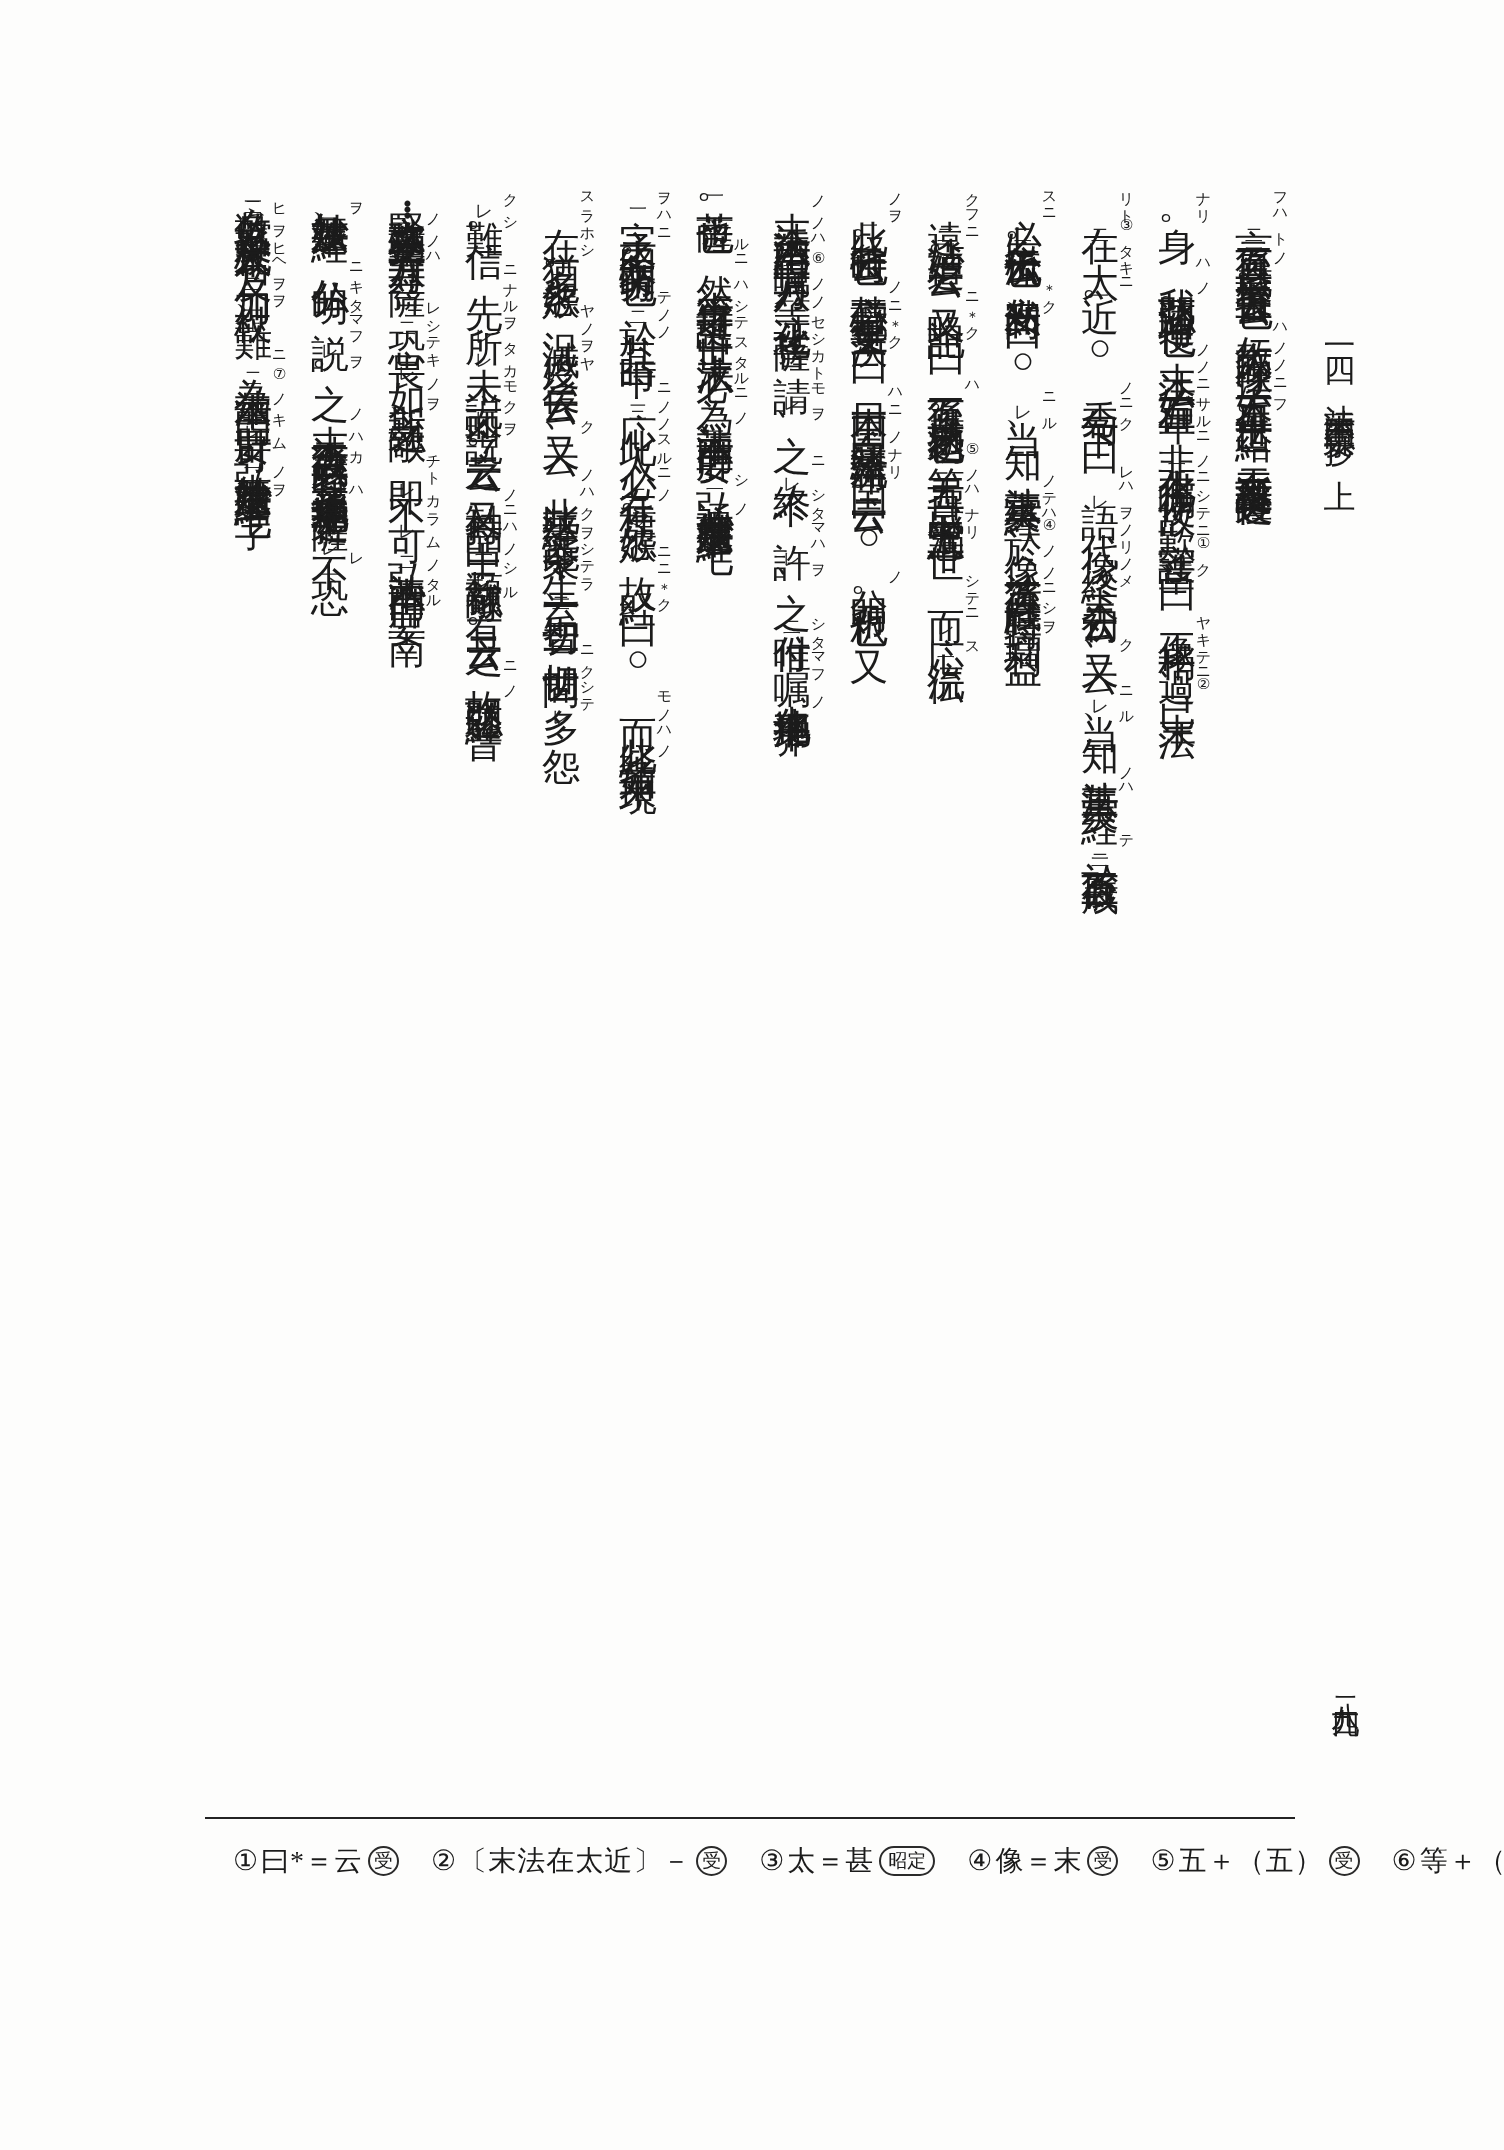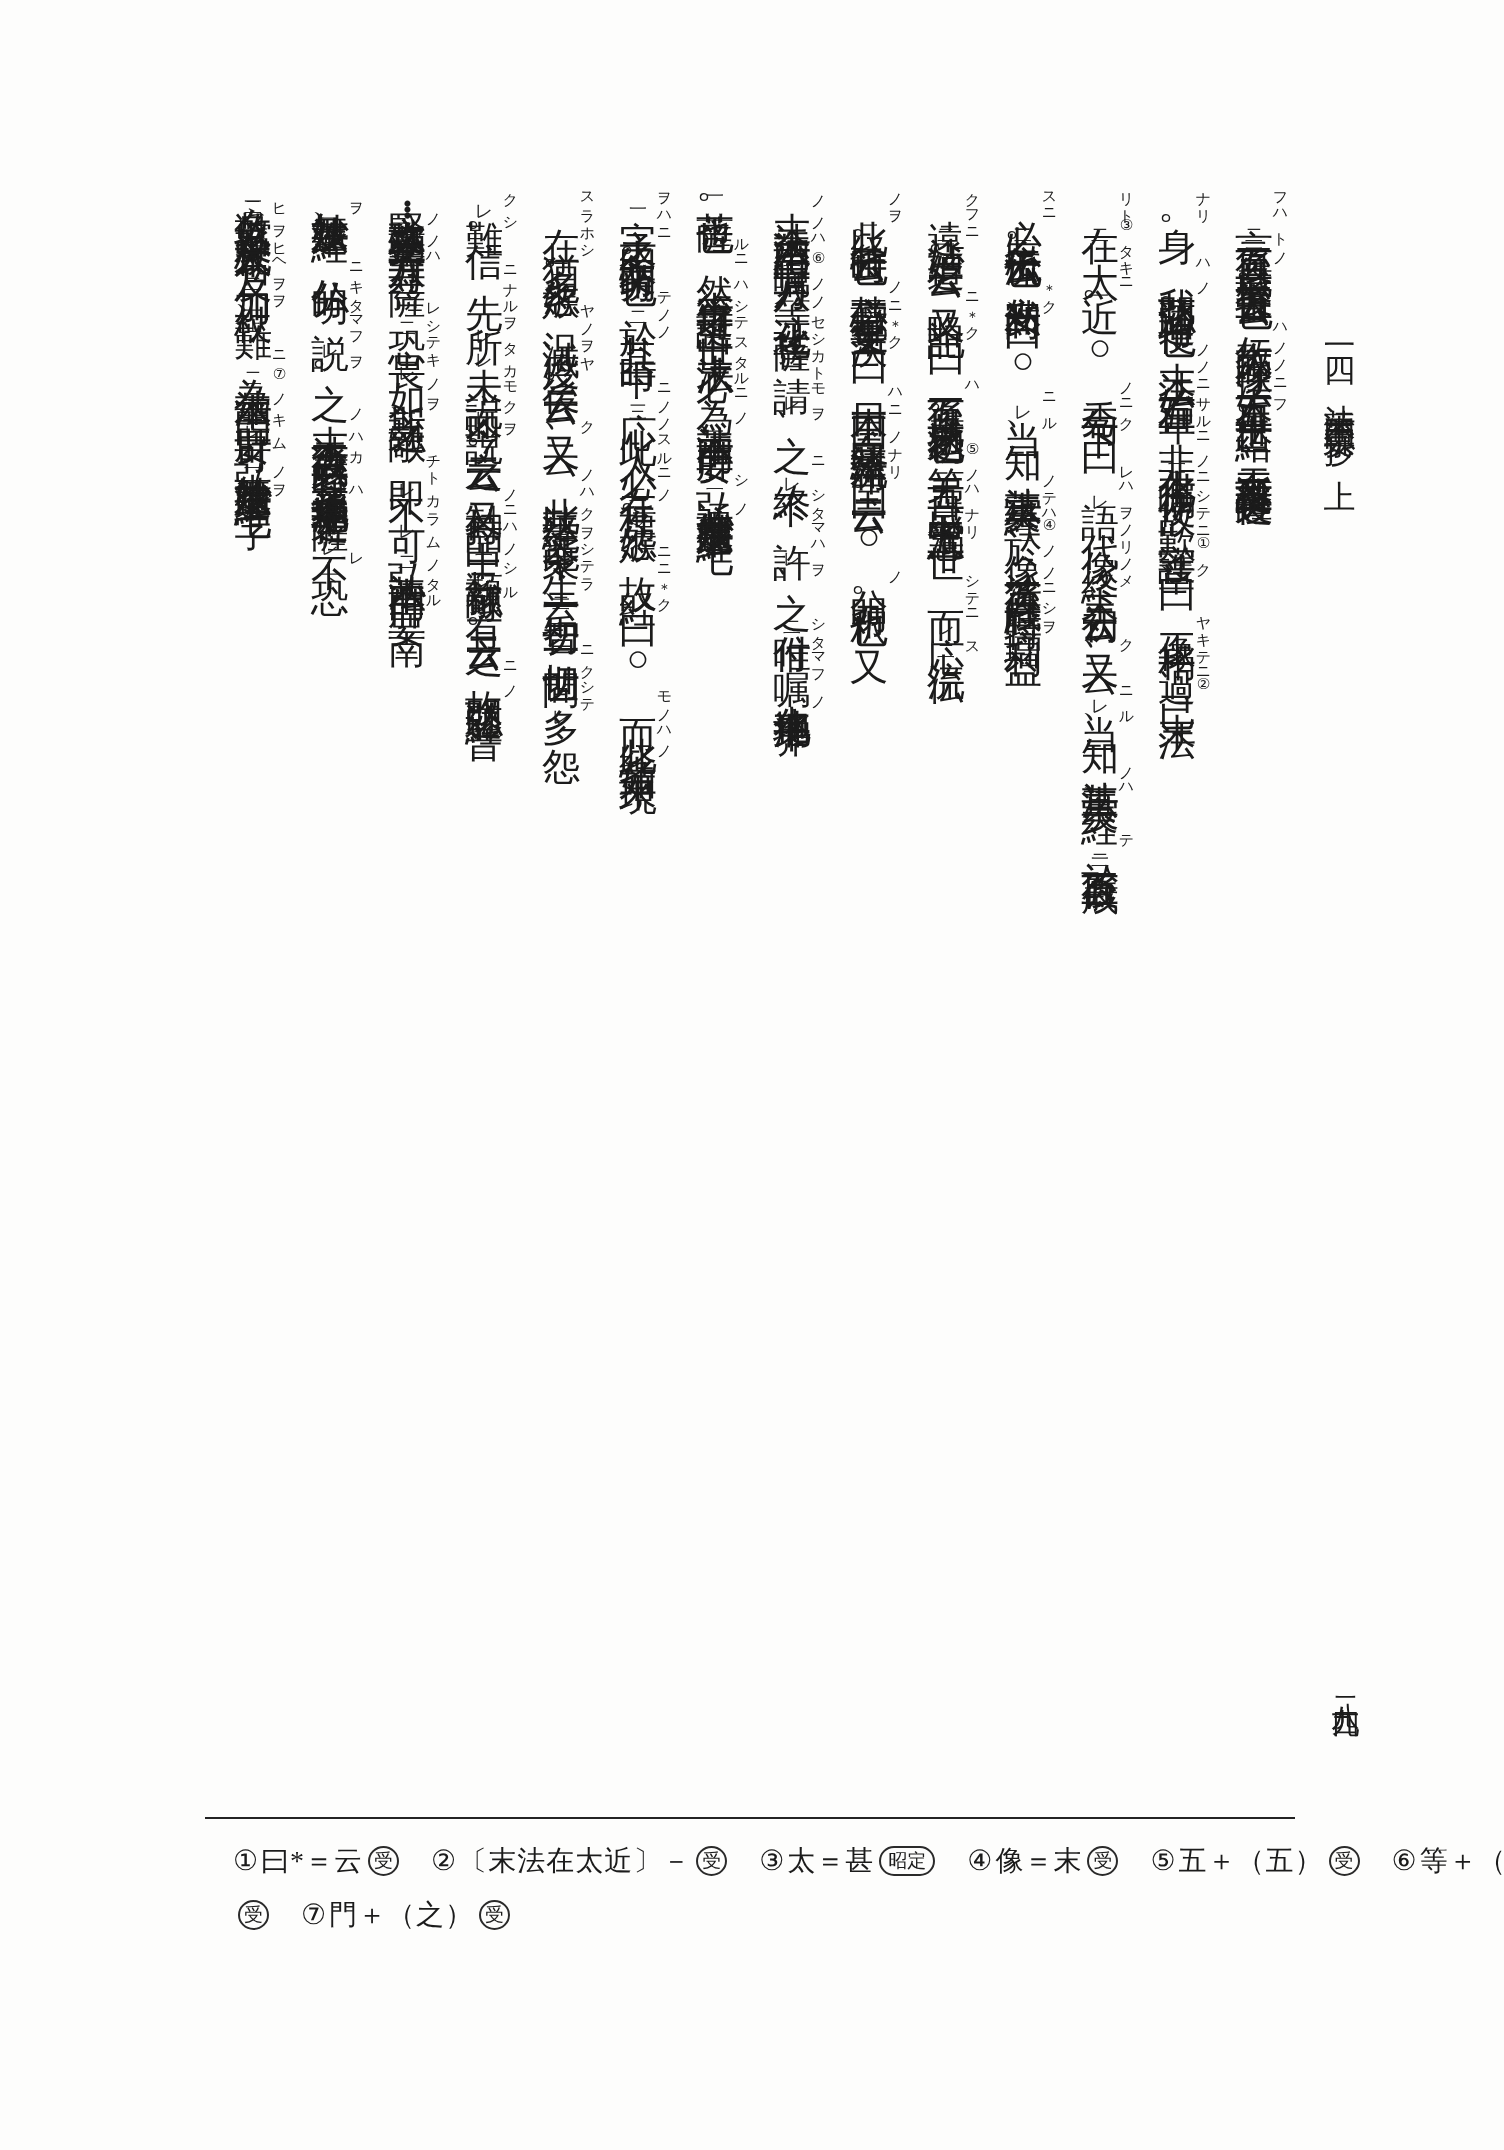--- a/index.html
+++ b/index.html
@@ -70,16 +70,15 @@
 
   <div class="main">
     
     <span><div class="col"><ruby>言<rt>フハ</rt></ruby><span class="kae">二</span><ruby>後</ruby><ruby>五</ruby><ruby>百</ruby><ruby>歳<rt>ト</rt></ruby><span class="kae">一</span><ruby>最</ruby><ruby>後<rt>ノ</rt></ruby><ruby>五</ruby><ruby>百</ruby><ruby>也</ruby><ruby>云</ruby><ruby>云</ruby><ruby>。</ruby><ruby>伝</ruby><ruby>教</ruby><ruby>大</ruby><ruby>師<rt>ハ</rt></ruby><ruby>像</ruby><ruby>法<rt>ノ</rt></ruby><ruby>末<rt>ノ</rt></ruby><ruby>五</ruby><ruby>百</ruby><ruby>年<rt>ニ</rt></ruby><ruby>出</ruby><ruby>世</ruby><ruby>給<rt>フ</rt></ruby><ruby>。</ruby><ruby>天</ruby><ruby>台</ruby><ruby>再</ruby><ruby>誕</ruby><ruby>薬</ruby><ruby>王</ruby><ruby>菩</ruby><ruby>薩</ruby><ruby>之</ruby><ruby>後</ruby></div><div class="col"><ruby>身<rt>ナリ</rt></ruby><ruby>。</ruby><ruby>我<rt>ハ</rt></ruby><ruby>迹</ruby><ruby>門</ruby><ruby>弘</ruby><ruby>通<rt>ノ</rt></ruby><ruby>使</ruby><ruby>也</ruby><ruby>。</ruby><ruby>末</ruby><ruby>法<rt>ノ</rt></ruby><ruby>始<rt>ノ</rt></ruby><ruby>五</ruby><ruby>百</ruby><ruby>年<rt>ニ</rt></ruby><ruby>非<rt>サルニ</rt></ruby><span class="kae">二</span><ruby>本</ruby><ruby>化</ruby><ruby>付</ruby><ruby>嘱<rt>ノ</rt></ruby><ruby>使</ruby><span class="kae">一</span><ruby>故<rt>ニ</rt></ruby><ruby>歎<rt>シテ</rt></ruby><ruby>守</ruby><ruby>護</ruby><ruby>章<rt>ニ</rt></ruby><ruby>曰<rt>①ク</rt></ruby><ruby>、</ruby><ruby>正</ruby><ruby>像</ruby><ruby>稍<rt>ヤ</rt></ruby><ruby>過<rt>キテ</rt></ruby><ruby>已<rt>ニ</rt></ruby><ruby>末<rt>②</rt></ruby><ruby>法</ruby></div><div class="col"><ruby>在<rt>リト</rt></ruby><span class="kae">二</span><ruby>太<rt>③タ</rt></ruby><ruby>近<rt>キニ</rt></ruby><span class="kae">一</span><ruby>。</ruby><ruby>○</ruby><ruby>秀</ruby><ruby>句<rt>ノ</rt></ruby><ruby>下<rt>ニ</rt></ruby><ruby>曰<rt>ク</rt></ruby><ruby>、</ruby><ruby>語<rt>レハ</rt></ruby><span class="kae">レ</span><ruby>代<rt>ヲ</rt></ruby><ruby>像<rt>ノ</rt></ruby><ruby>終<rt>リ</rt></ruby><ruby>末<rt>ノ</rt></ruby><ruby>初<rt>メ</rt></ruby><ruby>云</ruby><ruby>云</ruby><ruby>。</ruby><ruby>又</ruby><ruby>云<rt>ク</rt></ruby><ruby>、</ruby><ruby>当<rt>ニ</rt></ruby><span class="kae">レ</span><ruby>知<rt>ル</rt></ruby><ruby>、</ruby><ruby>法</ruby><ruby>華</ruby><ruby>真</ruby><ruby>実<rt>ノ</rt></ruby><ruby>経<rt>ハ</rt></ruby><ruby>、</ruby><ruby>於<rt>テ</rt></ruby><span class="kae">二</span><ruby>後</ruby><ruby>五</ruby><ruby>百</ruby><ruby>歳</ruby><span class="kae">一</span></div><div class="col"><ruby>必<rt>ス</rt></ruby><ruby>応<rt>ニ</rt></ruby><span class="kae">二</span><ruby>流</ruby><ruby>伝</ruby><span class="kae">一</span><ruby>也</ruby><ruby>云</ruby><ruby>云</ruby><ruby>。</ruby><ruby>安</ruby><ruby>然</ruby><ruby>和</ruby><ruby>尚</ruby><ruby>曰<rt>＊ク</rt></ruby><ruby>、</ruby><ruby>○</ruby><ruby>当<rt>ニ</rt></ruby><span class="kae">レ</span><ruby>知<rt>ル</rt></ruby><ruby>、</ruby><ruby>法</ruby><ruby>華</ruby><ruby>真</ruby><ruby>実</ruby><ruby>経<rt>ノ</rt></ruby><ruby>於<rt>テハ</rt></ruby><span class="kae">二</span><ruby>像<rt>④</rt></ruby><ruby>法<rt>ノ</rt></ruby><ruby>後</ruby><ruby>五</ruby><ruby>百</ruby><ruby>歳<rt>ノ</rt></ruby><ruby>時</ruby><span class="kae">一</span><ruby>特<rt>ニ</rt></ruby><ruby>増<rt>シ</rt></ruby><span class="kae">二</span><ruby>利</ruby><ruby>益<rt>ヲ</rt></ruby><span class="kae">一</span></div><div class="col"><ruby>遠<rt>ク</rt></ruby><ruby>沾<rt>フ</rt></ruby><span class="kae">二</span><ruby>妙</ruby><ruby>道<rt>ニ</rt></ruby><span class="kae">一</span><ruby>云</ruby><ruby>云</ruby><ruby>。</ruby><ruby>又</ruby><ruby>略</ruby><ruby>記<rt>ニ</rt></ruby><ruby>曰<rt>＊ク</rt></ruby><ruby>、</ruby><ruby>後</ruby><ruby>五</ruby><ruby>百</ruby><ruby>歳<rt>ハ</rt></ruby><ruby>末</ruby><ruby>法</ruby><ruby>之</ruby><ruby>初</ruby><ruby>也</ruby><ruby>。</ruby><ruby>第</ruby><ruby>五<rt>⑤</rt></ruby><ruby>百</ruby><ruby>歳<rt>ノ</rt></ruby><ruby>中<rt>ハ</rt></ruby><ruby>五</ruby><ruby>濁</ruby><ruby>悪</ruby><ruby>世<rt>ナリ</rt></ruby><ruby>。</ruby><ruby>而<rt>シテ</rt></ruby><ruby>応<rt>ニ</rt></ruby><span class="kae">レ</span><ruby>流</ruby><span class="kae">二</span><ruby>伝<rt>ス</rt></ruby></div><div class="col"><ruby>此<rt>ノ</rt></ruby><ruby>経<rt>ヲ</rt></ruby><span class="kae">一</span><ruby>時</ruby><ruby>也</ruby><ruby>云</ruby><ruby>云</ruby><ruby>。</ruby><ruby>慧</ruby><ruby>心</ruby><ruby>僧</ruby><ruby>都<rt>ノ</rt></ruby><ruby>一</ruby><ruby>乗</ruby><ruby>要</ruby><ruby>決<rt>ニ</rt></ruby><ruby>曰<rt>＊ク</rt></ruby><ruby>、</ruby><ruby>日</ruby><ruby>本</ruby><ruby>国<rt>ハ</rt></ruby><ruby>一</ruby><ruby>向<rt>ニ</rt></ruby><ruby>法</ruby><ruby>華</ruby><ruby>経</ruby><ruby>流</ruby><ruby>布<rt>ノ</rt></ruby><ruby>国<rt>ナリ</rt></ruby><ruby>云</ruby><ruby>云</ruby><ruby>。</ruby><ruby>○</ruby><ruby>分</ruby><ruby>明<rt>ノ</rt></ruby><ruby>釈</ruby><ruby>也</ruby><ruby>。</ruby><ruby>又</ruby></div><div class="col"><ruby>末</ruby><ruby>法<rt>ノ</rt></ruby><ruby>法</ruby><ruby>華</ruby><ruby>本</ruby><ruby>門<rt>ノ</rt></ruby><ruby>付</ruby><ruby>嘱<rt>ハ</rt></ruby><span class="kae">二</span><ruby>二</ruby><ruby>万</ruby><ruby>八</ruby><ruby>万</ruby><ruby>等<rt>⑥ノ</rt></ruby><ruby>迹</ruby><ruby>化<rt>ノ</rt></ruby><ruby>菩</ruby><ruby>薩</ruby><ruby>請<rt>セシカトモ</rt></ruby><span class="kae">レ</span><ruby>之<rt>ヲ</rt></ruby><ruby>、</ruby><ruby>終<rt>ニ</rt></ruby><ruby>不</ruby><span class="kae">レ</span><ruby>許<rt>シタマハ</rt></ruby><span class="kae">レ</span><ruby>之<rt>ヲ</rt></ruby><ruby>、</ruby><ruby>唯</ruby><ruby>付</ruby><span class="kae">二</span><ruby>嘱<rt>シタマフ</rt></ruby><ruby>本</ruby><ruby>化</ruby><ruby>地</ruby><ruby>涌</ruby><ruby>千</ruby><ruby>界<rt>ノ</rt></ruby></div><div class="col"><ruby>菩</ruby><ruby>薩</ruby><span class="kae">一</span><ruby>也</ruby><ruby>。</ruby><ruby>然<rt>ルニ</rt></ruby><ruby>上</ruby><ruby>行</ruby><ruby>等</ruby><ruby>之</ruby><ruby>再</ruby><ruby>誕<rt>ハ</rt></ruby><ruby>出</ruby><ruby>世<rt>シテ</rt></ruby><span class="kae">二</span><ruby>末</ruby><ruby>法</ruby><span class="kae">一</span><ruby>必<rt>ス</rt></ruby><ruby>為<rt>タルニ</rt></ruby><span class="kae">二</span><ruby>法</ruby><ruby>華</ruby><ruby>本</ruby><ruby>門<rt>ノ</rt></ruby><ruby>肝</ruby><ruby>要</ruby><span class="kae">一</span><ruby>、</ruby><ruby>弘</ruby><span class="kae">二</span><ruby>通<rt>シ</rt></ruby><ruby>南</ruby><ruby>無</ruby><ruby>妙</ruby><ruby>法</ruby><ruby>蓮</ruby><ruby>華</ruby><ruby>経<rt>ノ</rt></ruby><ruby>七</ruby></div><div class="col"><ruby>字<rt>ヲ</rt></ruby><span class="kae">一</span><ruby>之</ruby><ruby>由<rt>ハ</rt></ruby><ruby>経</ruby><ruby>文<rt>ニ</rt></ruby><ruby>分</ruby><ruby>明</ruby><ruby>也</ruby><ruby>。</ruby><ruby>於<rt>テ</rt></ruby><span class="kae">二</span><ruby>其<rt>ノ</rt></ruby><ruby>時<rt>ノ</rt></ruby><ruby>中</ruby><span class="kae">一</span><ruby>、</ruby><ruby>応<rt>ニ</rt></ruby><span class="kae">三</span><ruby>此<rt>ノ</rt></ruby><ruby>人<rt>ノ</rt></ruby><ruby>必<rt>ス</rt></ruby><ruby>在<rt>ルニ</rt></ruby><span class="kae">二</span><ruby>種</ruby><ruby>々<rt>ノ</rt></ruby><ruby>怨</ruby><ruby>嫉</ruby><span class="kae">一</span><ruby>。</ruby><ruby>故<rt>ニ</rt></ruby><ruby>経<rt>ニ</rt></ruby><ruby>曰<rt>＊ク</rt></ruby><ruby>、</ruby><ruby>○</ruby><ruby>而<rt>モ</rt></ruby><ruby>此<rt>ノ</rt></ruby><ruby>経</ruby><ruby>者<rt>ハ</rt></ruby><ruby>如</ruby><ruby>来<rt>ノ</rt></ruby><ruby>現</ruby></div><div class="col"><ruby>在<rt>スラ</rt></ruby><ruby>猶<rt>ホ</rt></ruby><ruby>多<rt>シ</rt></ruby><span class="kae">二</span><ruby>怨</ruby><ruby>嫉</ruby><span class="kae">一</span><ruby>。</ruby><ruby>況<rt>ヤ</rt></ruby><ruby>滅</ruby><ruby>度<rt>ノ</rt></ruby><ruby>後<rt>ヲヤ</rt></ruby><ruby>云</ruby><ruby>云</ruby><ruby>。</ruby><ruby>又</ruby><ruby>云<rt>ク</rt></ruby><ruby>、</ruby><ruby>此<rt>ノ</rt></ruby><ruby>法</ruby><ruby>華</ruby><ruby>経<rt>ハ</rt></ruby><ruby>能<rt>ク</rt></ruby><ruby>令</ruby><span class="kae">三</span><ruby>衆</ruby><ruby>生<rt>ヲシテ</rt></ruby><ruby>至<rt>ラ</rt></ruby><span class="kae">二</span><ruby>一</ruby><ruby>切</ruby><ruby>智</ruby><span class="kae">一</span><ruby>、</ruby><ruby>一</ruby><ruby>切</ruby><ruby>世</ruby><ruby>間<rt>ニ</rt></ruby><ruby>多<rt>クシテ</rt></ruby><span class="kae">レ</span><ruby>怨</ruby></div><div class="col"><ruby>難<rt>ク</rt></ruby><span class="kae">レ</span><ruby>信<rt>シ</rt></ruby><ruby>。</ruby><ruby>先<rt>ニ</rt></ruby><ruby>所<rt>ナルヲ</rt></ruby><span class="kae">レ</span><ruby>未<rt>タ</rt></ruby><span class="kae">レ</span><ruby>説<rt>カ</rt></ruby><ruby>而<rt>モ</rt></ruby><ruby>今</ruby><ruby>説<rt>ク</rt></ruby><span class="kae">レ</span><ruby>之<rt>ヲ</rt></ruby><ruby>云</ruby><ruby>云</ruby><ruby>。</ruby><ruby>又</ruby><ruby>勧</ruby><ruby>持</ruby><ruby>品<rt>ノ</rt></ruby><ruby>中<rt>ニハ</rt></ruby><span class="kae">二</span><ruby>三</ruby><ruby>類<rt>ノ</rt></ruby><ruby>強</ruby><ruby>敵</ruby><ruby>可<rt>シ</rt></ruby><span class="kae">レ</span><ruby>有<rt>ル</rt></ruby><span class="kae">レ</span><ruby>之</ruby><ruby>云</ruby><ruby>云</ruby><ruby>。</ruby><ruby>故<rt>ニ</rt></ruby><ruby>迹</ruby><ruby>門</ruby><ruby>弘</ruby><ruby>経<rt>ノ</rt></ruby><ruby>普</ruby></div><div class="col"><ruby>賢</ruby><ruby>・</ruby><ruby>文</ruby><ruby>殊</ruby><ruby>・</ruby><ruby>弥</ruby><ruby>勒</ruby><ruby>・</ruby><ruby>薬</ruby><ruby>王</ruby><ruby>等<rt>ノ</rt></ruby><ruby>二</ruby><ruby>万</ruby><ruby>八</ruby><ruby>万<rt>ノ</rt></ruby><ruby>菩</ruby><ruby>薩<rt>ハ</rt></ruby><ruby>、</ruby><ruby>恐<rt>レ</rt></ruby><span class="kae">二</span><ruby>畏<rt>シテ</rt></ruby><ruby>如<rt>キ</rt></ruby><span class="kae">レ</span><ruby>斯<rt>ノ</rt></ruby><ruby>之</ruby><ruby>強</ruby><ruby>敵<rt>ヲ</rt></ruby><span class="kae">一</span><ruby>、</ruby><ruby>即<rt>チ</rt></ruby><ruby>不<rt>ト</rt></ruby><span class="kae">レ</span><ruby>可<rt>カラ</rt></ruby><span class="kae">レ</span><ruby>弘<rt>ム</rt></ruby><span class="kae">二</span><ruby>法</ruby><ruby>華</ruby><ruby>本</ruby><ruby>門<rt>ノ</rt></ruby><ruby>肝</ruby><ruby>要<rt>タル</rt></ruby><ruby>南</ruby></div><div class="col"><ruby>無</ruby><ruby>妙</ruby><ruby>法</ruby><ruby>蓮</ruby><ruby>華</ruby><ruby>経<rt>ヲ</rt></ruby><span class="kae">一</span><ruby>、</ruby><ruby>仏</ruby><ruby>分</ruby><ruby>明<rt>ニ</rt></ruby><ruby>説<rt>キタマフ</rt></ruby><span class="kae">レ</span><ruby>之<rt>ヲ</rt></ruby><ruby>。</ruby><ruby>末</ruby><ruby>法<rt>ノ</rt></ruby><ruby>後</ruby><ruby>五</ruby><ruby>百</ruby><ruby>歳</ruby><ruby>之</ruby><ruby>時<rt>ハ</rt></ruby><ruby>我<rt>カ</rt></ruby><ruby>弟</ruby><ruby>子</ruby><ruby>本</ruby><ruby>化</ruby><ruby>地</ruby><ruby>涌</ruby><ruby>千</ruby><ruby>界</ruby><ruby>之</ruby><ruby>菩</ruby><ruby>薩<rt>ハ</rt></ruby><ruby>、</ruby><ruby>不</ruby><span class="kae">レ</span><ruby>恐<rt>レ</rt></ruby><span class="kae">下</span></div><div class="col"><ruby>数</ruby><ruby>々</ruby><ruby>見</ruby><span class="kae">二</span><ruby>擯</ruby><ruby>出</ruby><span class="kae">一</span><ruby>及<rt>ヒ</rt></ruby><ruby>杖</ruby><ruby>木</ruby><ruby>瓦</ruby><ruby>石<rt>ヲ</rt></ruby><ruby>及<rt>ヒ</rt></ruby><ruby>加<rt>ヘ</rt></ruby><span class="kae">二</span><ruby>刀</ruby><ruby>杖<rt>ヲ</rt></ruby><ruby>難<rt>ヲ</rt></ruby><span class="kae">一</span><span class="kae">上</span><ruby>、</ruby><ruby>為<rt>ニ</rt></ruby><span class="kae">二</span><ruby>法</ruby><ruby>華</ruby><ruby>本</ruby><ruby>門<rt>⑦ノ</rt></ruby><ruby>肝</ruby><ruby>要</ruby><span class="kae">一</span><ruby>可<rt>キ</rt></ruby><span class="kae">レ</span><ruby>弘<rt>ム</rt></ruby><span class="kae">二</span><ruby>南</ruby><ruby>無</ruby><ruby>妙</ruby><ruby>法</ruby><ruby>蓮</ruby><ruby>華</ruby><ruby>経<rt>ノ</rt></ruby><ruby>七</ruby><ruby>字<rt>ヲ</rt></ruby><span class="kae">一</span></div></span>
   </div>
 
   <div class="rule"></div>
 
   <div class="footnotes">
       <div class="fline"><span class="fitem"><span class="fnum">①</span>曰*＝云<span class="sig">受</span></span><span class="fitem"><span class="fnum">②</span>〔末法在太近〕－<span class="sig">受</span></span><span class="fitem"><span class="fnum">③</span>太＝甚<span class="sig pill">昭定</span></span><span class="fitem"><span class="fnum">④</span>像＝末<span class="sig">受</span></span><span class="fitem"><span class="fnum">⑤</span>五＋（五）<span class="sig">受</span></span><span class="fitem"><span class="fnum">⑥</span>等＋（之）</span></div>
-      <div class="fline"><span class="fitem"><span class="sig">受</span></span><span class="fitem"><span class="fnum">⑦</span>門＋（之）<span class="sig">受</span></span></div>
     </div>
 
 </div>
 
 </body></html>

